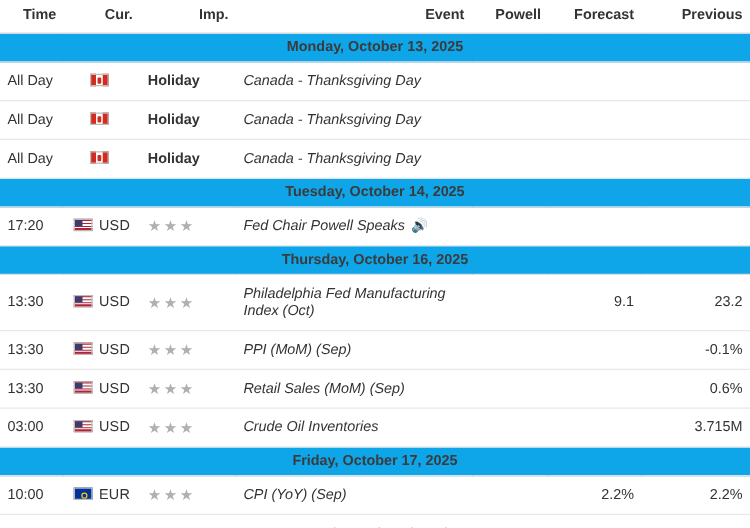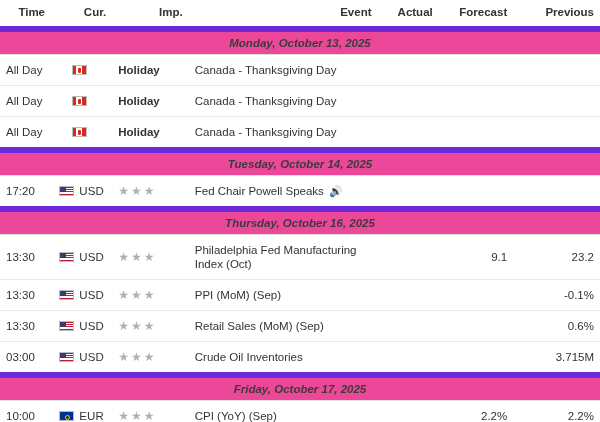--- a/index.html
+++ b/index.html
@@ -41,29 +41,28 @@
   .col-cur   { width: 60px; }
   .col-imp   { width: 75px; }
   .col-event { width: 185px; }
   .col-act   { width: 60px; }
   .col-fore  { width: 73px; }
   .col-prev  { width: 85px; }
 
   th.num, td.num { text-align: right; }
 
   tr.day-row td {
-    background: #ec4899;
+    background: #0ea5e9;
     text-align: center;
     font-weight: bold;
     color: #3b3b3b;
     padding: 5px 6px;
     border-bottom: 1px solid #e0e0e0;
-    border-top: 6px solid #6d28d9;
-    font-size: 11.5px;
-    font-style: italic;
+    border-top: 1px solid #6d28d9;
+    font-size: 11.5px;
   }
 
   .cur-cell {
     white-space: nowrap;
     text-align: center;
   }
   .flag {
     display: inline-block;
     width: 15px;
     height: 10px;
@@ -132,42 +131,42 @@
     font-weight: bold;
     color: #333333;
   }
   .speaker {
     display: inline-block;
     margin-left: 5px;
     color: #3e7cc4;
     font-size: 11px;
     vertical-align: 0px;
   }
-  .event-text { line-height: 14px; }
+  .event-text { line-height: 14px; font-style: italic; }
 </style>
 </head>
 <body>
 
 <table class="cal">
   <colgroup>
     <col class="col-time">
       <col class="col-cur">
       <col class="col-imp">
       <col class="col-event">
     <col class="col-act">
       <col class="col-fore">
       <col class="col-prev">
   </colgroup>
   <thead>
     <tr>
       <th>Time</th>
       <th>Cur.</th>
       <th>Imp.</th>
       <th>Event</th>
-      <th class="num">Actual</th>
+      <th class="num">Powell</th>
       <th class="num">Forecast</th>
       <th class="num">Previous</th>
     </tr>
   </thead>
   <tbody id="cal-body">
       <tr class="day-row">
         <td colspan="7">Monday, October 13, 2025</td>
       </tr>
       <tr>
         <td>All Day</td>

